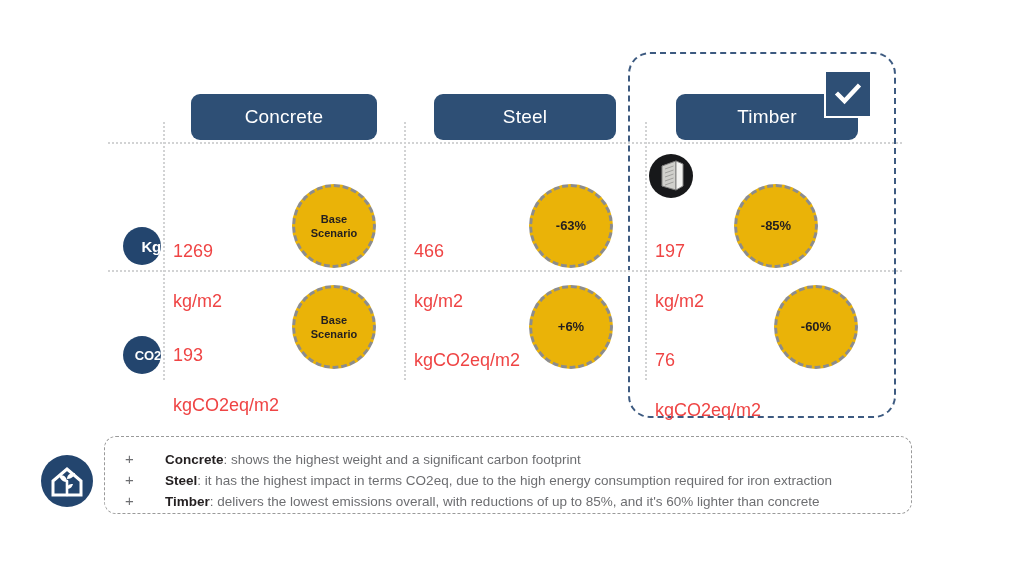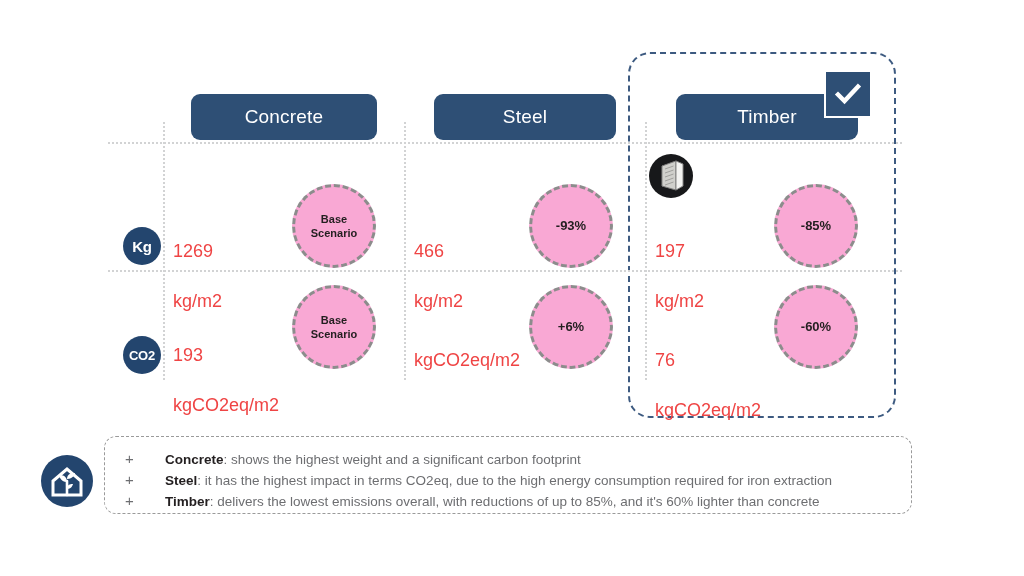--- a/index.html
+++ b/index.html
@@ -91,21 +91,21 @@
   
   .unit-badge {
     position: absolute;
     width: 38px;
     height: 38px;
     border-radius: 50%;
     background: #23456e;
     color: #ffffff;
     display: flex;
     align-items: center;
-    justify-content: center;
+    justify-content: flex-end;
     font-weight: bold;
     letter-spacing: -.2px;
   }
   .unit-badge.kg  { left: 123px; top: 227px; font-size: 15px; }
   .unit-badge.co2 { left: 123px; top: 336px; font-size: 13px; }
 
   
   .value {
     position: absolute;
     font-size: 18px;
@@ -122,38 +122,38 @@
   .v-concrete-co2 { left: 173px; top: 318px; }
   .v-steel-co2    { left: 414px; top: 323px; }
   .v-timber-co2   { left: 655px; top: 323px; }
 
   
   .circle {
     position: absolute;
     width: 84px;
     height: 84px;
     border-radius: 50%;
-    background: #f9a8d4;
+    background: #eab308;
     border: 3px dashed #8c8c8c;
     box-sizing: border-box;
     display: flex;
     align-items: center;
     justify-content: center;
     text-align: center;
     font-size: 11px;
     line-height: 14px;
     color: #231f20;
     font-weight: bold;
     white-space: pre-line;
   }
   .circle.pct { font-size: 13px; }
 
   .c-concrete-kg  { left: 292px; top: 184px; }
   .c-steel-kg     { left: 529px; top: 184px; }
-  .c-timber-kg    { left: 774px; top: 184px; }
+  .c-timber-kg    { left: 734px; top: 184px; }
   .c-concrete-co2 { left: 292px; top: 285px; }
   .c-steel-co2    { left: 529px; top: 285px; }
   .c-timber-co2   { left: 774px; top: 285px; }
 
   
   .mat-thumb {
     position: absolute;
     left: 649px;
     top: 154px;
     width: 44px;
@@ -261,21 +261,21 @@
   <div class="value v-steel-co2">
     <span class="unit">kgCO2eq/m2</span>
   </div>
   <div class="value v-timber-co2">
     <span class="num">76</span>
     <span class="unit">kgCO2eq/m2</span>
   </div>
 
   <div class="circle c-concrete-kg">Base
 Scenario</div>
-  <div class="circle pct c-steel-kg">-93%</div>
+  <div class="circle pct c-steel-kg">-63%</div>
   <div class="circle pct c-timber-kg">-85%</div>
   <div class="circle c-concrete-co2">Base
 Scenario</div>
   <div class="circle pct c-steel-co2">+6%</div>
   <div class="circle pct c-timber-co2">-60%</div>
 
   <div class="mat-thumb">
     <svg width="30" height="34" viewBox="0 0 30 34" aria-hidden="true">
       <polygon points="6,7 20,2 27,5 27,27 20,31 6,27" fill="#e8e8e8" stroke="#6f6f6f" stroke-width="0.8"></polygon>
       <polygon points="6,7 20,2 20,31 6,27" fill="#d0d0cc" stroke="#6f6f6f" stroke-width="0.8"></polygon>

